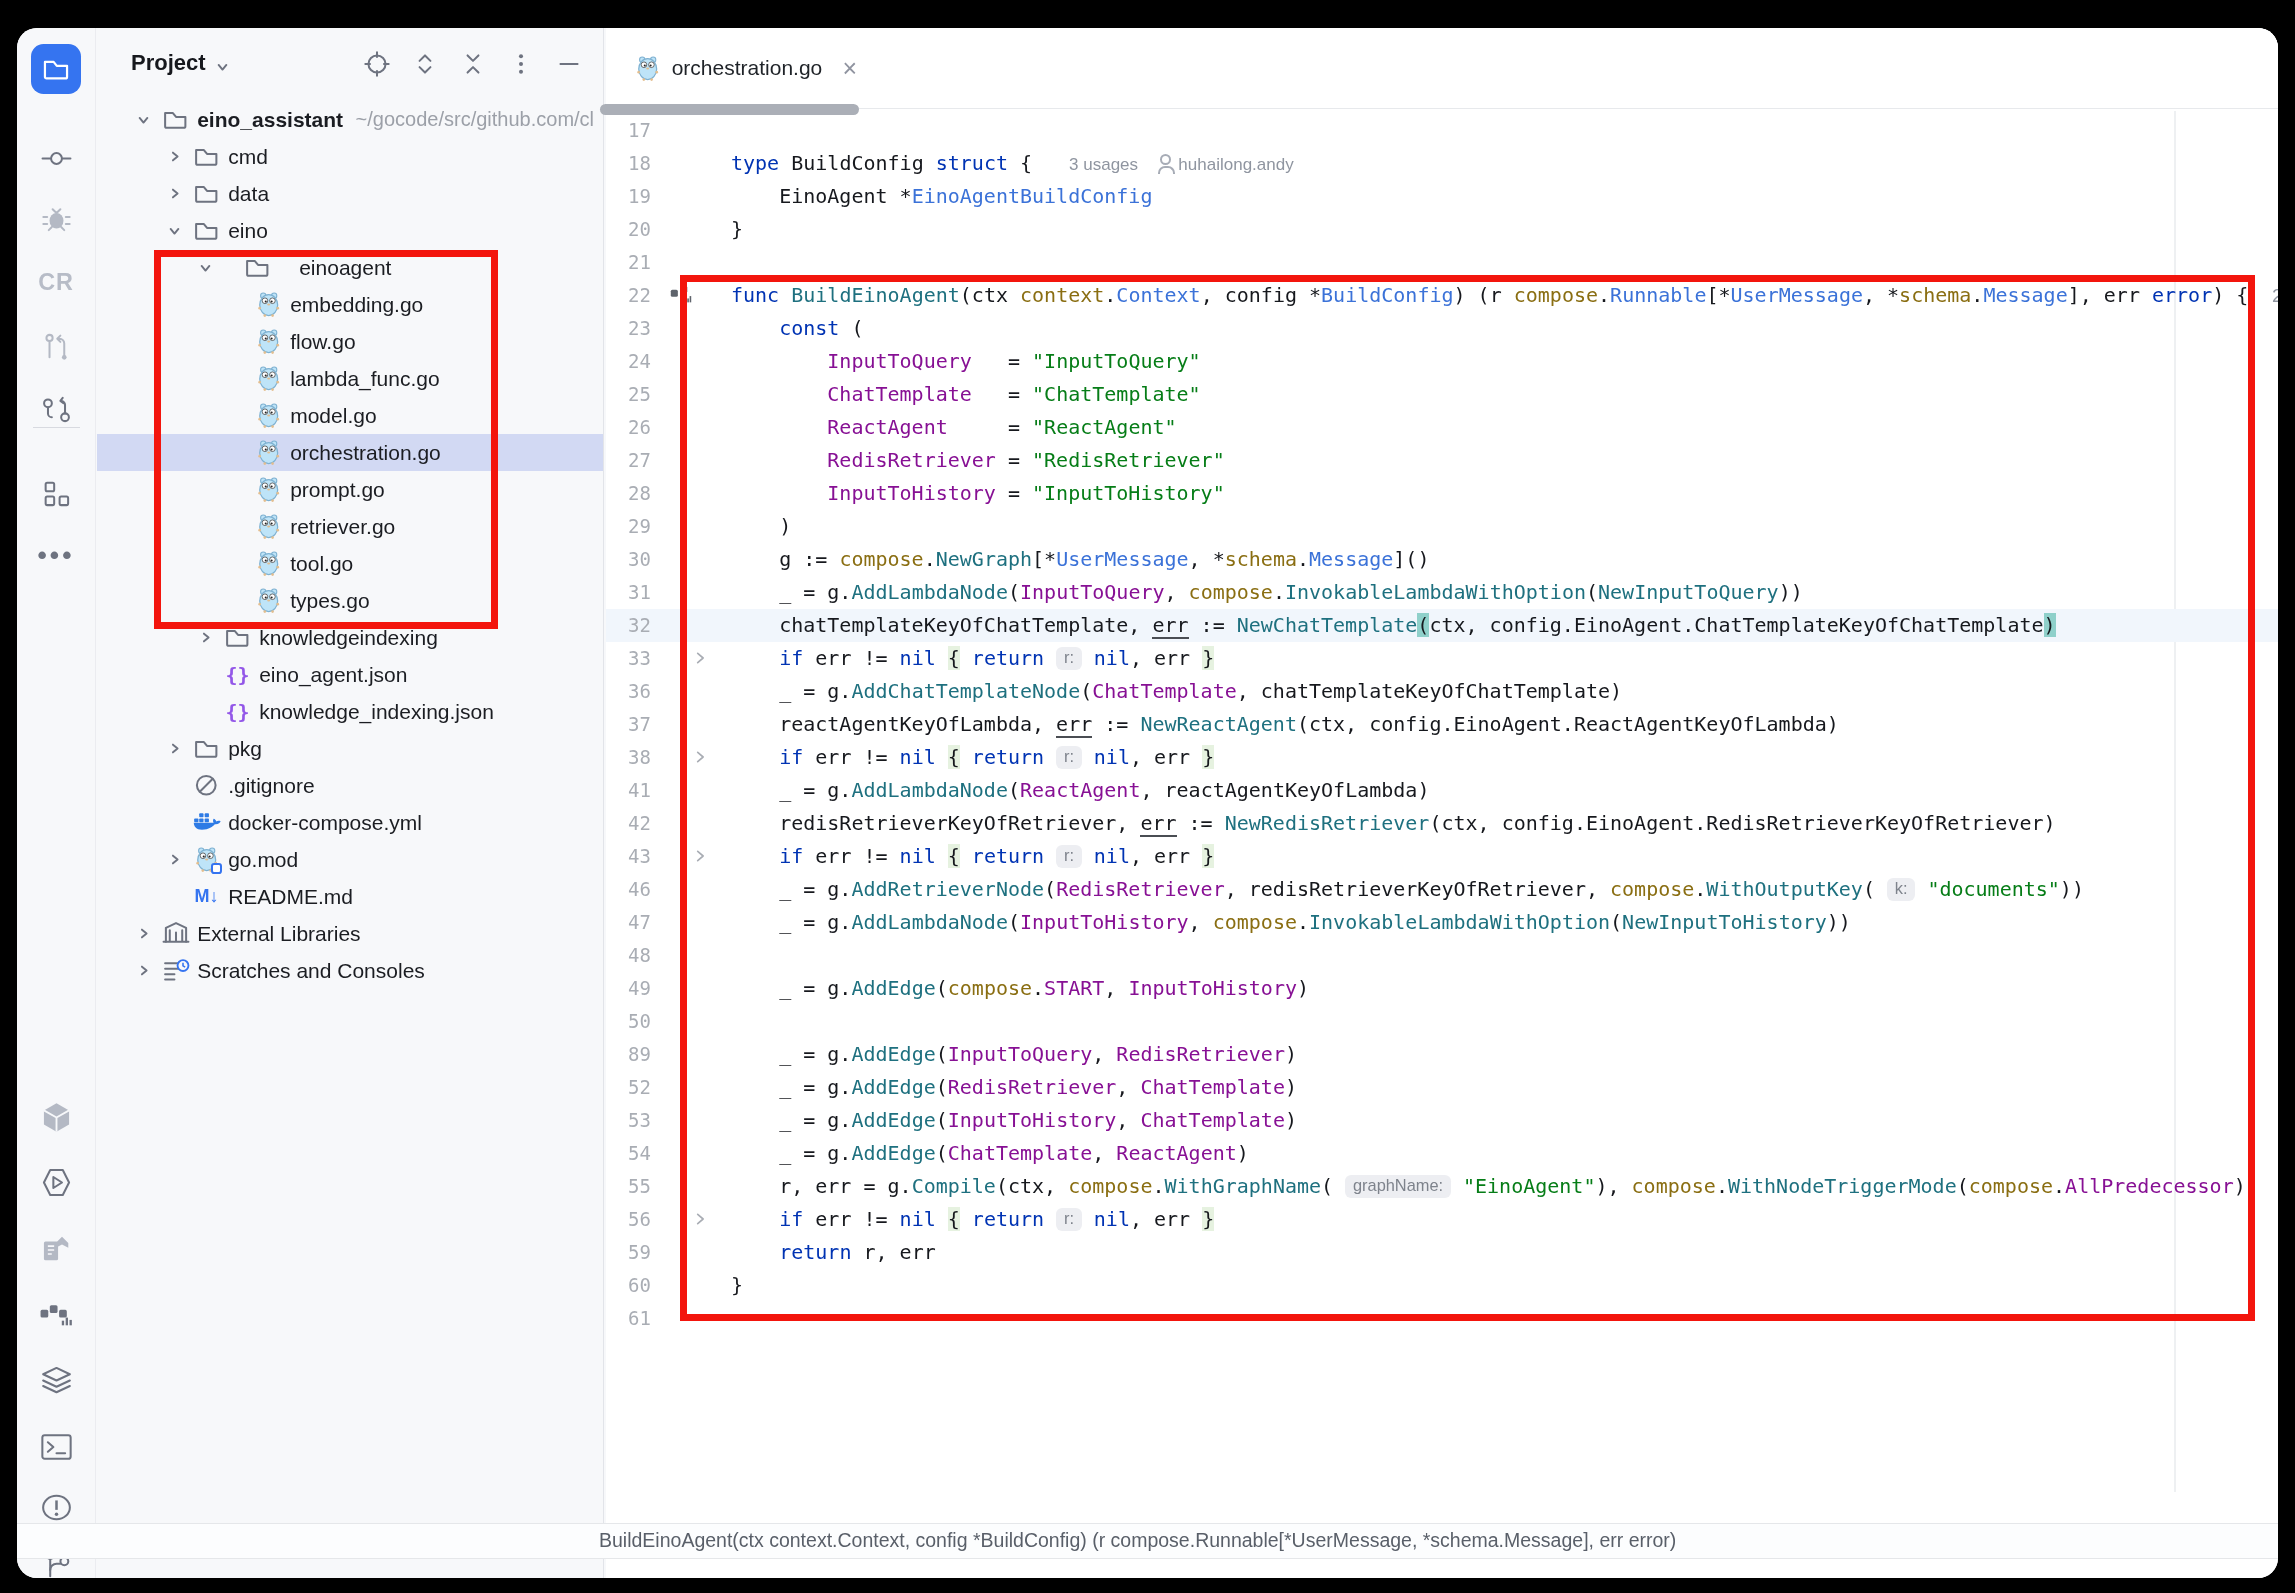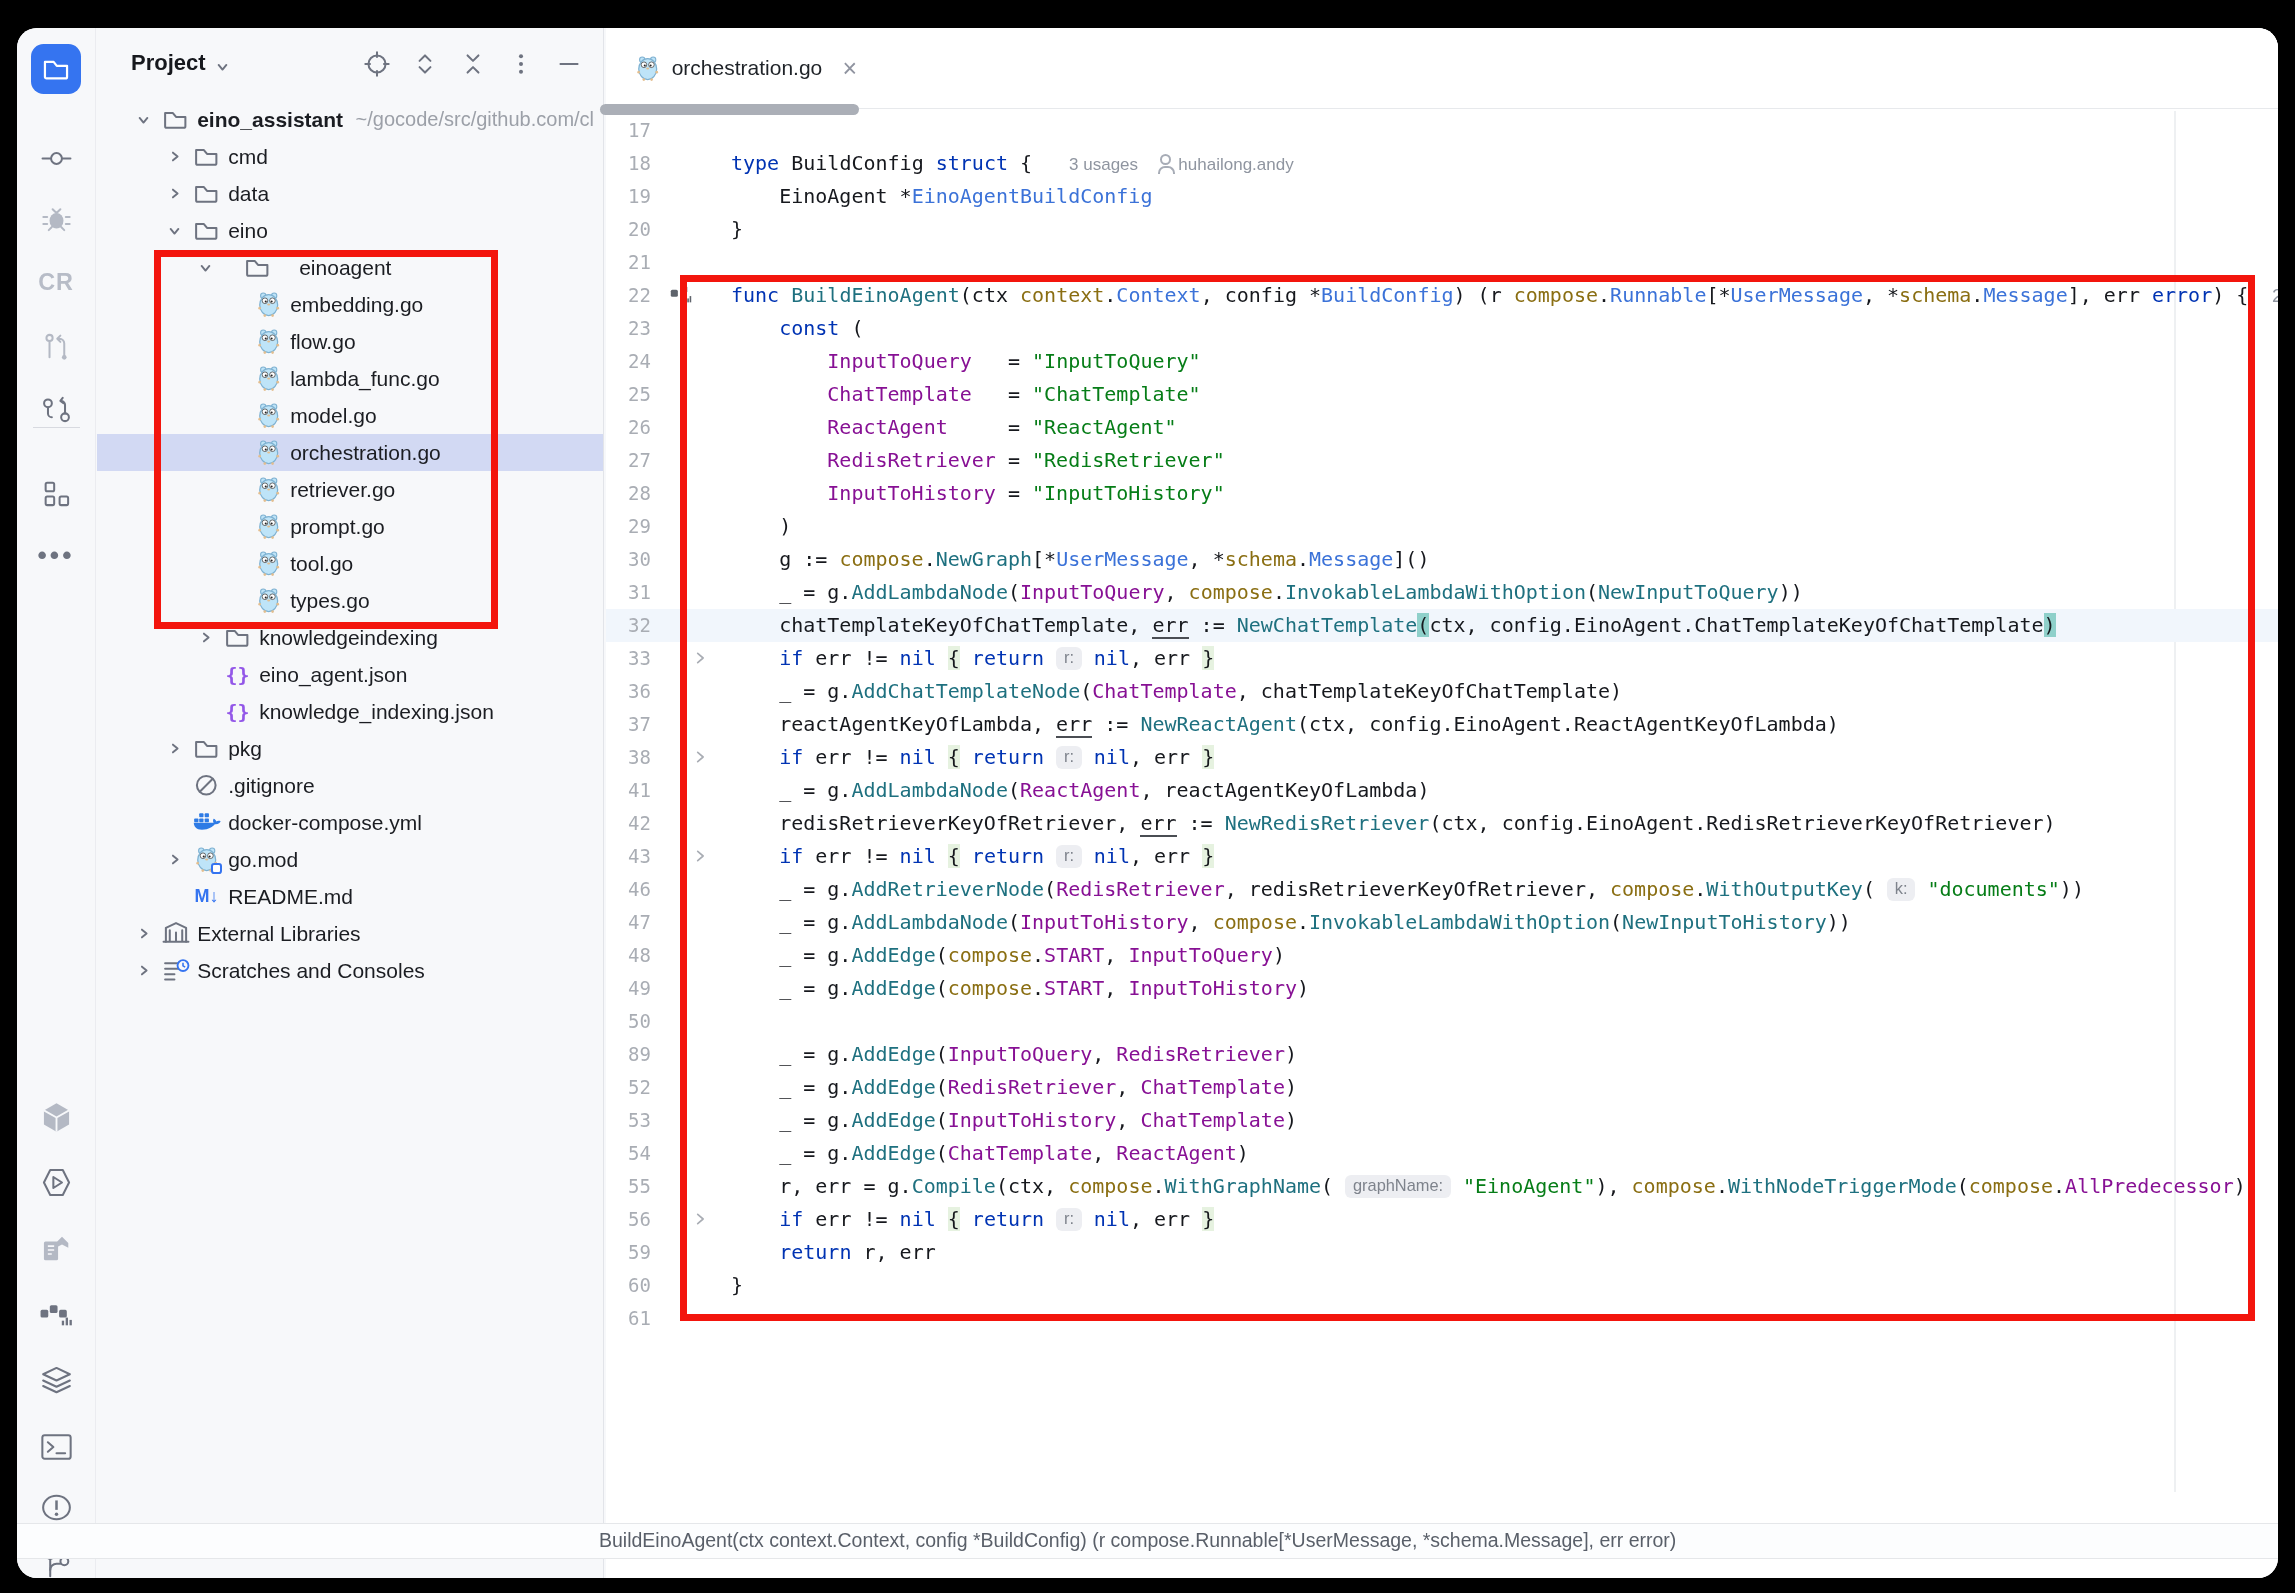--- a/index.html
+++ b/index.html
@@ -409,41 +409,41 @@
               <circle cx="19.8" cy="12.5" r="3.6" fill="#fff" stroke="#444" stroke-width="1"></circle>
               <circle cx="11.2" cy="13.4" r="1.3" fill="#222"></circle>
               <circle cx="18.8" cy="13.4" r="1.3" fill="#222"></circle>
               <ellipse cx="15" cy="17.2" rx="2" ry="1.3" fill="#E3BE8F"></ellipse>
               <circle cx="3.4" cy="22" r="1.7" fill="#E3BE8F"></circle>
               <circle cx="26.6" cy="22" r="1.7" fill="#E3BE8F"></circle>
               <circle cx="10" cy="31.5" r="1.7" fill="#E3BE8F"></circle>
               <circle cx="20" cy="31.5" r="1.7" fill="#E3BE8F"></circle>
             </svg>
           </span>
+          <span class="tr-label">prompt.go</span>
+        </div>
+        <div class="tree-row" style="padding-left: 122px;">
+          <span class="tr-chev"></span>
+          <span class="tr-icon">
+            <svg width="23.4" height="26.5" viewBox="0 0 30 34" fill="none" xmlns="http://www.w3.org/2000/svg">
+              <circle cx="8" cy="6" r="3.4" fill="#BEE4F8" stroke="#7FB2D2" stroke-width="1.4"></circle>
+              <circle cx="22" cy="6" r="3.4" fill="#BEE4F8" stroke="#7FB2D2" stroke-width="1.4"></circle>
+              <ellipse cx="15" cy="18" rx="11.5" ry="13.5" fill="#BEE4F8" stroke="#7FB2D2" stroke-width="1.6"></ellipse>
+              <circle cx="10.2" cy="12.5" r="3.6" fill="#fff" stroke="#444" stroke-width="1"></circle>
+              <circle cx="19.8" cy="12.5" r="3.6" fill="#fff" stroke="#444" stroke-width="1"></circle>
+              <circle cx="11.2" cy="13.4" r="1.3" fill="#222"></circle>
+              <circle cx="18.8" cy="13.4" r="1.3" fill="#222"></circle>
+              <ellipse cx="15" cy="17.2" rx="2" ry="1.3" fill="#E3BE8F"></ellipse>
+              <circle cx="3.4" cy="22" r="1.7" fill="#E3BE8F"></circle>
+              <circle cx="26.6" cy="22" r="1.7" fill="#E3BE8F"></circle>
+              <circle cx="10" cy="31.5" r="1.7" fill="#E3BE8F"></circle>
+              <circle cx="20" cy="31.5" r="1.7" fill="#E3BE8F"></circle>
+            </svg>
+          </span>
           <span class="tr-label">retriever.go</span>
-        </div>
-        <div class="tree-row" style="padding-left: 122px;">
-          <span class="tr-chev"></span>
-          <span class="tr-icon">
-            <svg width="23.4" height="26.5" viewBox="0 0 30 34" fill="none" xmlns="http://www.w3.org/2000/svg">
-              <circle cx="8" cy="6" r="3.4" fill="#BEE4F8" stroke="#7FB2D2" stroke-width="1.4"></circle>
-              <circle cx="22" cy="6" r="3.4" fill="#BEE4F8" stroke="#7FB2D2" stroke-width="1.4"></circle>
-              <ellipse cx="15" cy="18" rx="11.5" ry="13.5" fill="#BEE4F8" stroke="#7FB2D2" stroke-width="1.6"></ellipse>
-              <circle cx="10.2" cy="12.5" r="3.6" fill="#fff" stroke="#444" stroke-width="1"></circle>
-              <circle cx="19.8" cy="12.5" r="3.6" fill="#fff" stroke="#444" stroke-width="1"></circle>
-              <circle cx="11.2" cy="13.4" r="1.3" fill="#222"></circle>
-              <circle cx="18.8" cy="13.4" r="1.3" fill="#222"></circle>
-              <ellipse cx="15" cy="17.2" rx="2" ry="1.3" fill="#E3BE8F"></ellipse>
-              <circle cx="3.4" cy="22" r="1.7" fill="#E3BE8F"></circle>
-              <circle cx="26.6" cy="22" r="1.7" fill="#E3BE8F"></circle>
-              <circle cx="10" cy="31.5" r="1.7" fill="#E3BE8F"></circle>
-              <circle cx="20" cy="31.5" r="1.7" fill="#E3BE8F"></circle>
-            </svg>
-          </span>
-          <span class="tr-label">prompt.go</span>
         </div>
         <div class="tree-row" style="padding-left: 122px;">
           <span class="tr-chev"></span>
           <span class="tr-icon">
             <svg width="23.4" height="26.5" viewBox="0 0 30 34" fill="none" xmlns="http://www.w3.org/2000/svg">
               <circle cx="8" cy="6" r="3.4" fill="#BEE4F8" stroke="#7FB2D2" stroke-width="1.4"></circle>
               <circle cx="22" cy="6" r="3.4" fill="#BEE4F8" stroke="#7FB2D2" stroke-width="1.4"></circle>
               <ellipse cx="15" cy="18" rx="11.5" ry="13.5" fill="#BEE4F8" stroke="#7FB2D2" stroke-width="1.6"></ellipse>
               <circle cx="10.2" cy="12.5" r="3.6" fill="#fff" stroke="#444" stroke-width="1"></circle>
               <circle cx="19.8" cy="12.5" r="3.6" fill="#fff" stroke="#444" stroke-width="1"></circle>
@@ -759,21 +759,20 @@
         <div class="crow">
           <span class="ln">46</span>
           <span class="ctext"><span class="tk-d">    _ = g.</span><span class="tk-f">AddRetrieverNode</span><span class="tk-d">(</span><span class="tk-c">RedisRetriever</span><span class="tk-d">, redisRetrieverKeyOfRetriever, </span><span class="tk-p">compose</span><span class="tk-d">.</span><span class="tk-f">WithOutputKey</span><span class="tk-d">( </span><span class="tk-h">k:</span><span class="tk-d"> </span><span class="tk-s">"documents"</span><span class="tk-d">))</span></span>
         </div>
         <div class="crow">
           <span class="ln">47</span>
           <span class="ctext"><span class="tk-d">    _ = g.</span><span class="tk-f">AddLambdaNode</span><span class="tk-d">(</span><span class="tk-c">InputToHistory</span><span class="tk-d">, </span><span class="tk-p">compose</span><span class="tk-d">.</span><span class="tk-f">InvokableLambdaWithOption</span><span class="tk-d">(</span><span class="tk-f">NewInputToHistory</span><span class="tk-d">))</span></span>
         </div>
         <div class="crow">
           <span class="ln">48</span>
-          <span class="ctext"><span class="tk-d">    _ = g.</span><span class="tk-f">AddEdge</span><span class="tk-d">(</span><span class="tk-p">compose</span><span class="tk-d">.</span><span class="tk-c">START</span><span class="tk-d">, </span><span class="tk-c">InputToQuery</span><span class="tk-d">)</span></span>
         </div>
         <div class="crow">
           <span class="ln">49</span>
           <span class="ctext"><span class="tk-d">    _ = g.</span><span class="tk-f">AddEdge</span><span class="tk-d">(</span><span class="tk-p">compose</span><span class="tk-d">.</span><span class="tk-c">START</span><span class="tk-d">, </span><span class="tk-c">InputToHistory</span><span class="tk-d">)</span></span>
         </div>
         <div class="crow">
           <span class="ln">50</span>
         </div>
         <div class="crow">
           <span class="ln">89</span>

